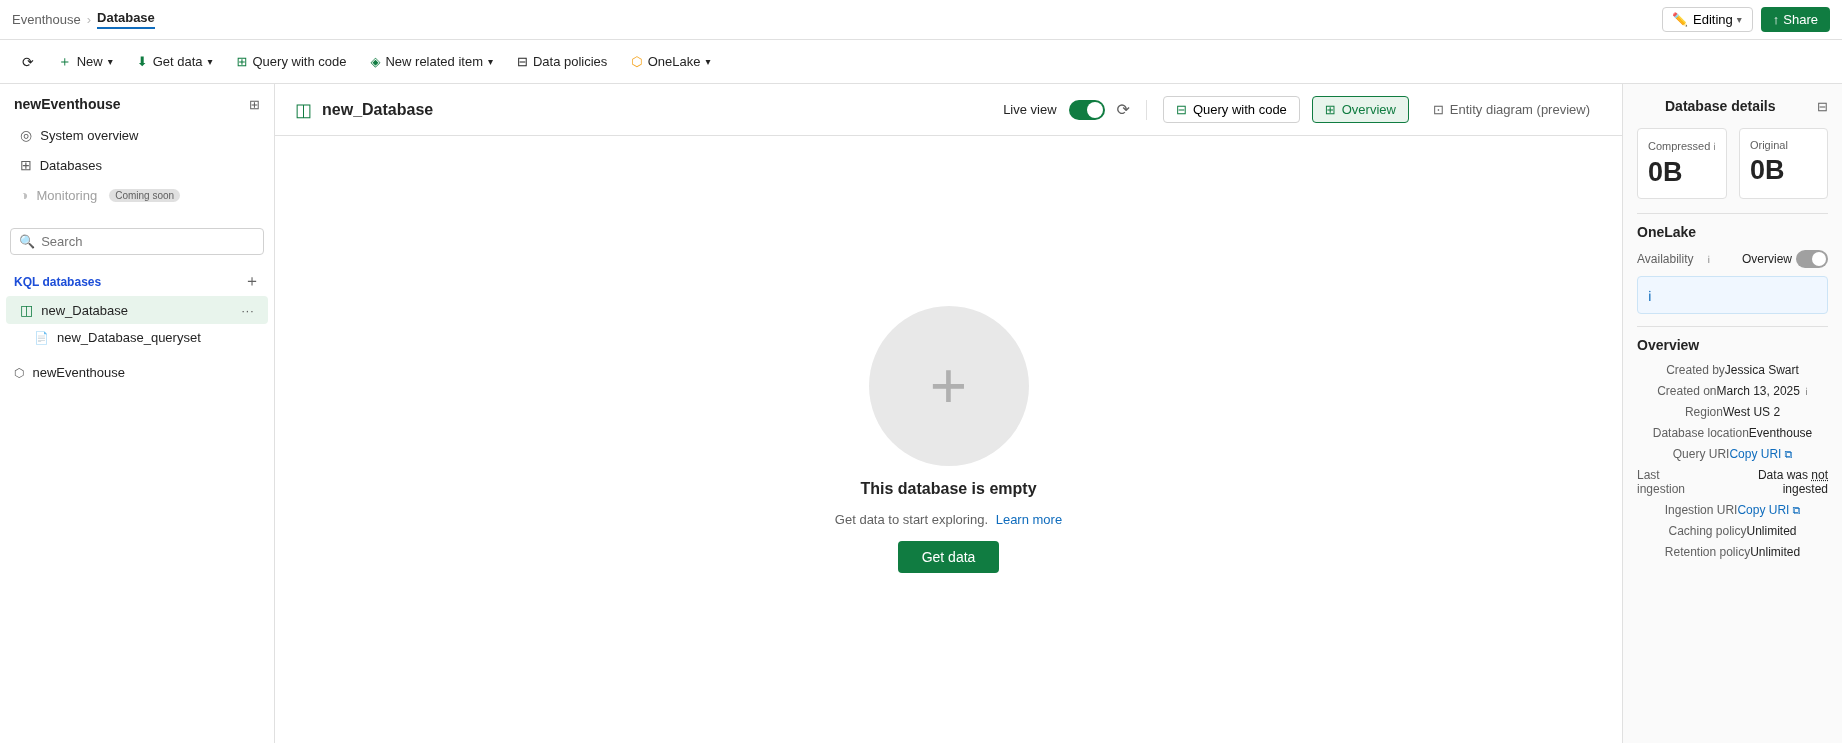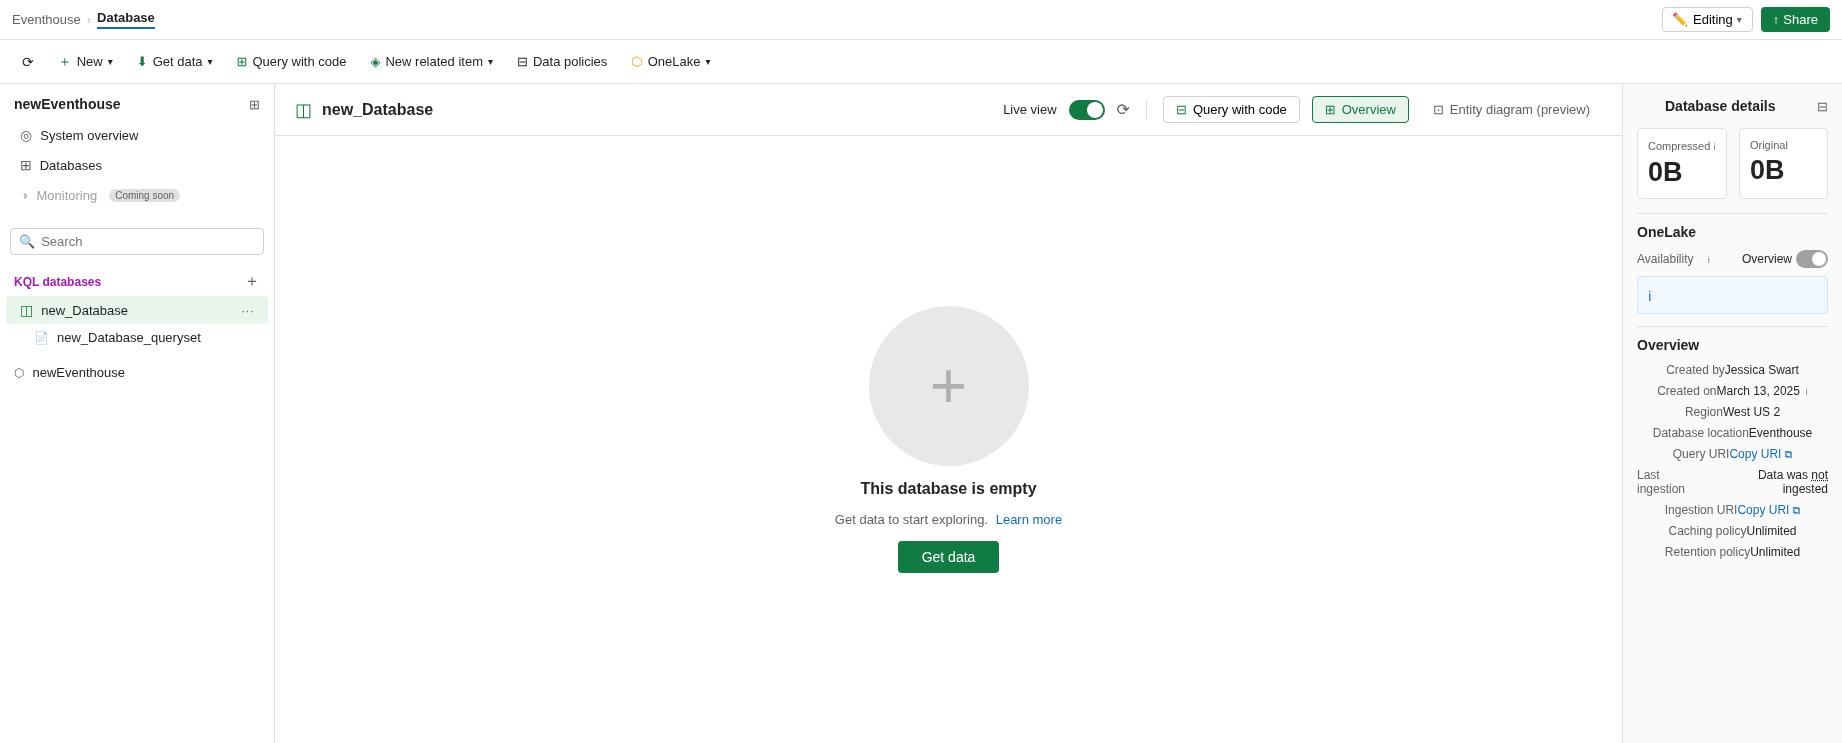--- a/index.html
+++ b/index.html
@@ -85,21 +85,21 @@
       display: flex; align-items: center;
       border: 1px solid #d1d1d1; border-radius: 4px; padding: 5px 8px; gap: 6px;
     }
     .sidebar-search input {
       border: none; outline: none; font-size: 13px; width: 100%; color: #616161;
     }
     .sidebar-section {
       padding: 8px 14px 4px;
       display: flex; align-items: center; justify-content: space-between;
     }
-    .sidebar-section-title { font-size: 12px; font-weight: 600; color: #a21caf; }
+    .sidebar-section-title { font-size: 12px; font-weight: 600; color: #1d4ed8; }
     .sidebar-section-add { cursor: pointer; color: #616161; font-size: 16px; }
     .sidebar-db-item {
       display: flex; align-items: center; gap: 8px;
       padding: 6px 14px; cursor: pointer; font-size: 13px; color: #242424;
       background: #e8f4ec; border-radius: 4px; margin: 0 6px; justify-content: space-between;
     }
     .sidebar-db-item-left { display: flex; align-items: center; gap: 8px; }
     .sidebar-db-item .db-icon { font-size: 14px; color: #107c41; }
     .sidebar-db-more { color: #616161; cursor: pointer; }
     .sidebar-queryset-item {

